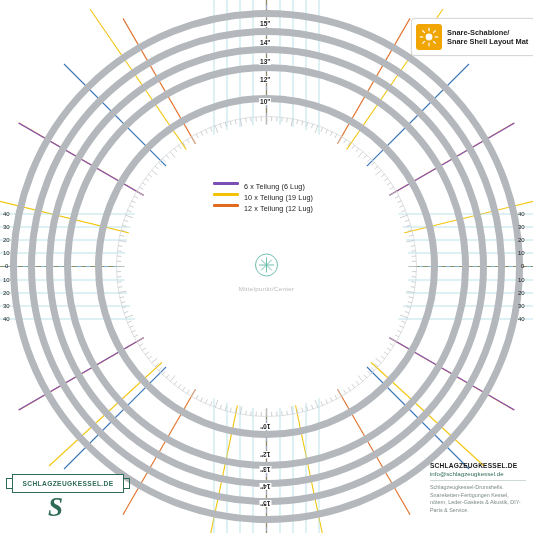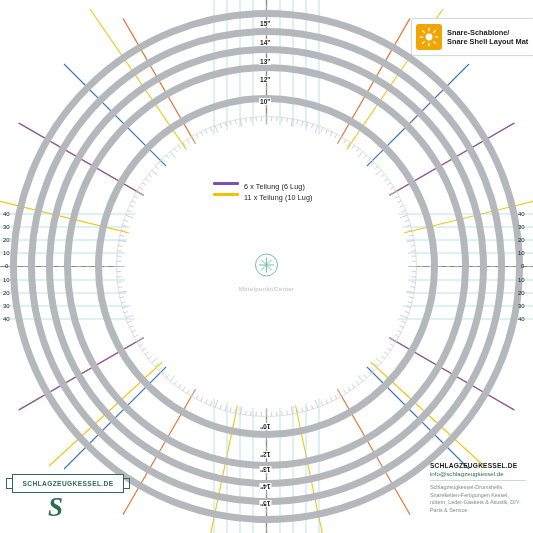--- a/index.html
+++ b/index.html
@@ -422,21 +422,25 @@
     </div>
   </div>
 
   <div class="legend">
     <div class="row">
       <span class="sw" style="background:#7b4fb5"></span>
       <span class="lbl">6 x Teilung (6 Lug)</span>
     </div>
     <div class="row">
       <span class="sw" style="background:#f2c200"></span>
-      <span class="lbl">11 x Teilung (10 Lug)</span>
+      <span class="lbl">10 x Teilung (19 Lug)</span>
+    </div>
+    <div class="row">
+      <span class="sw" style="background:#e06a20"></span>
+      <span class="lbl">12 x Teilung (12 Lug)</span>
     </div>
   </div>
 
   <div class="centerlabel">Mittelpunkt/Center</div>
 
   <div class="logo">
     <div class="band">
       <span>SCHLAGZEUGKESSEL.DE</span>
     </div>
     <div class="mono">S</div>

